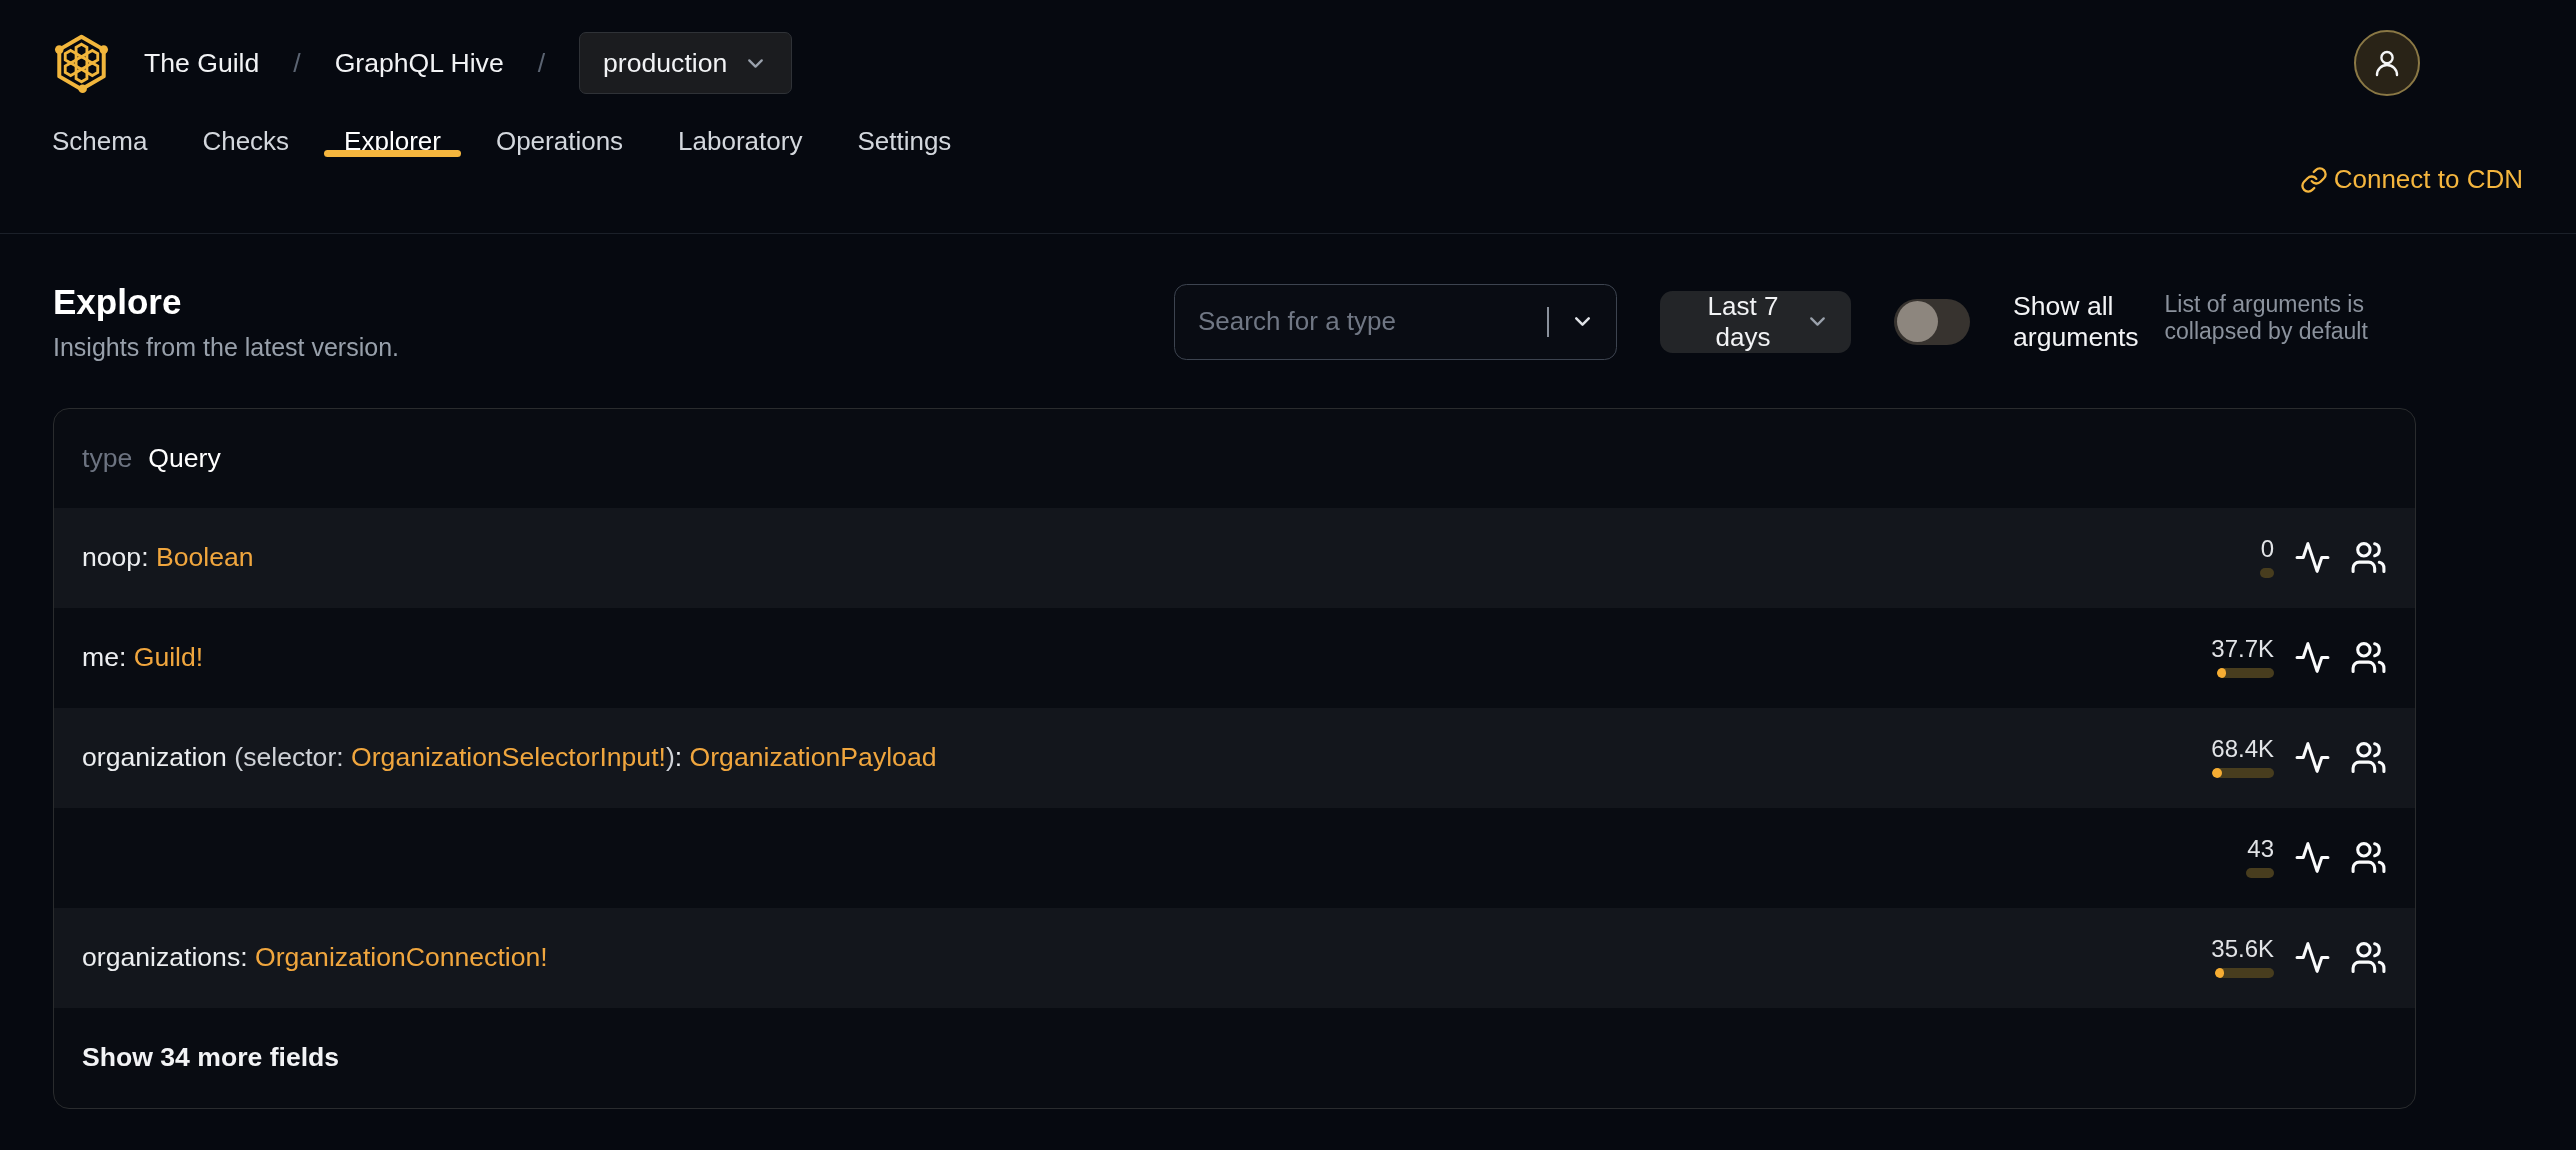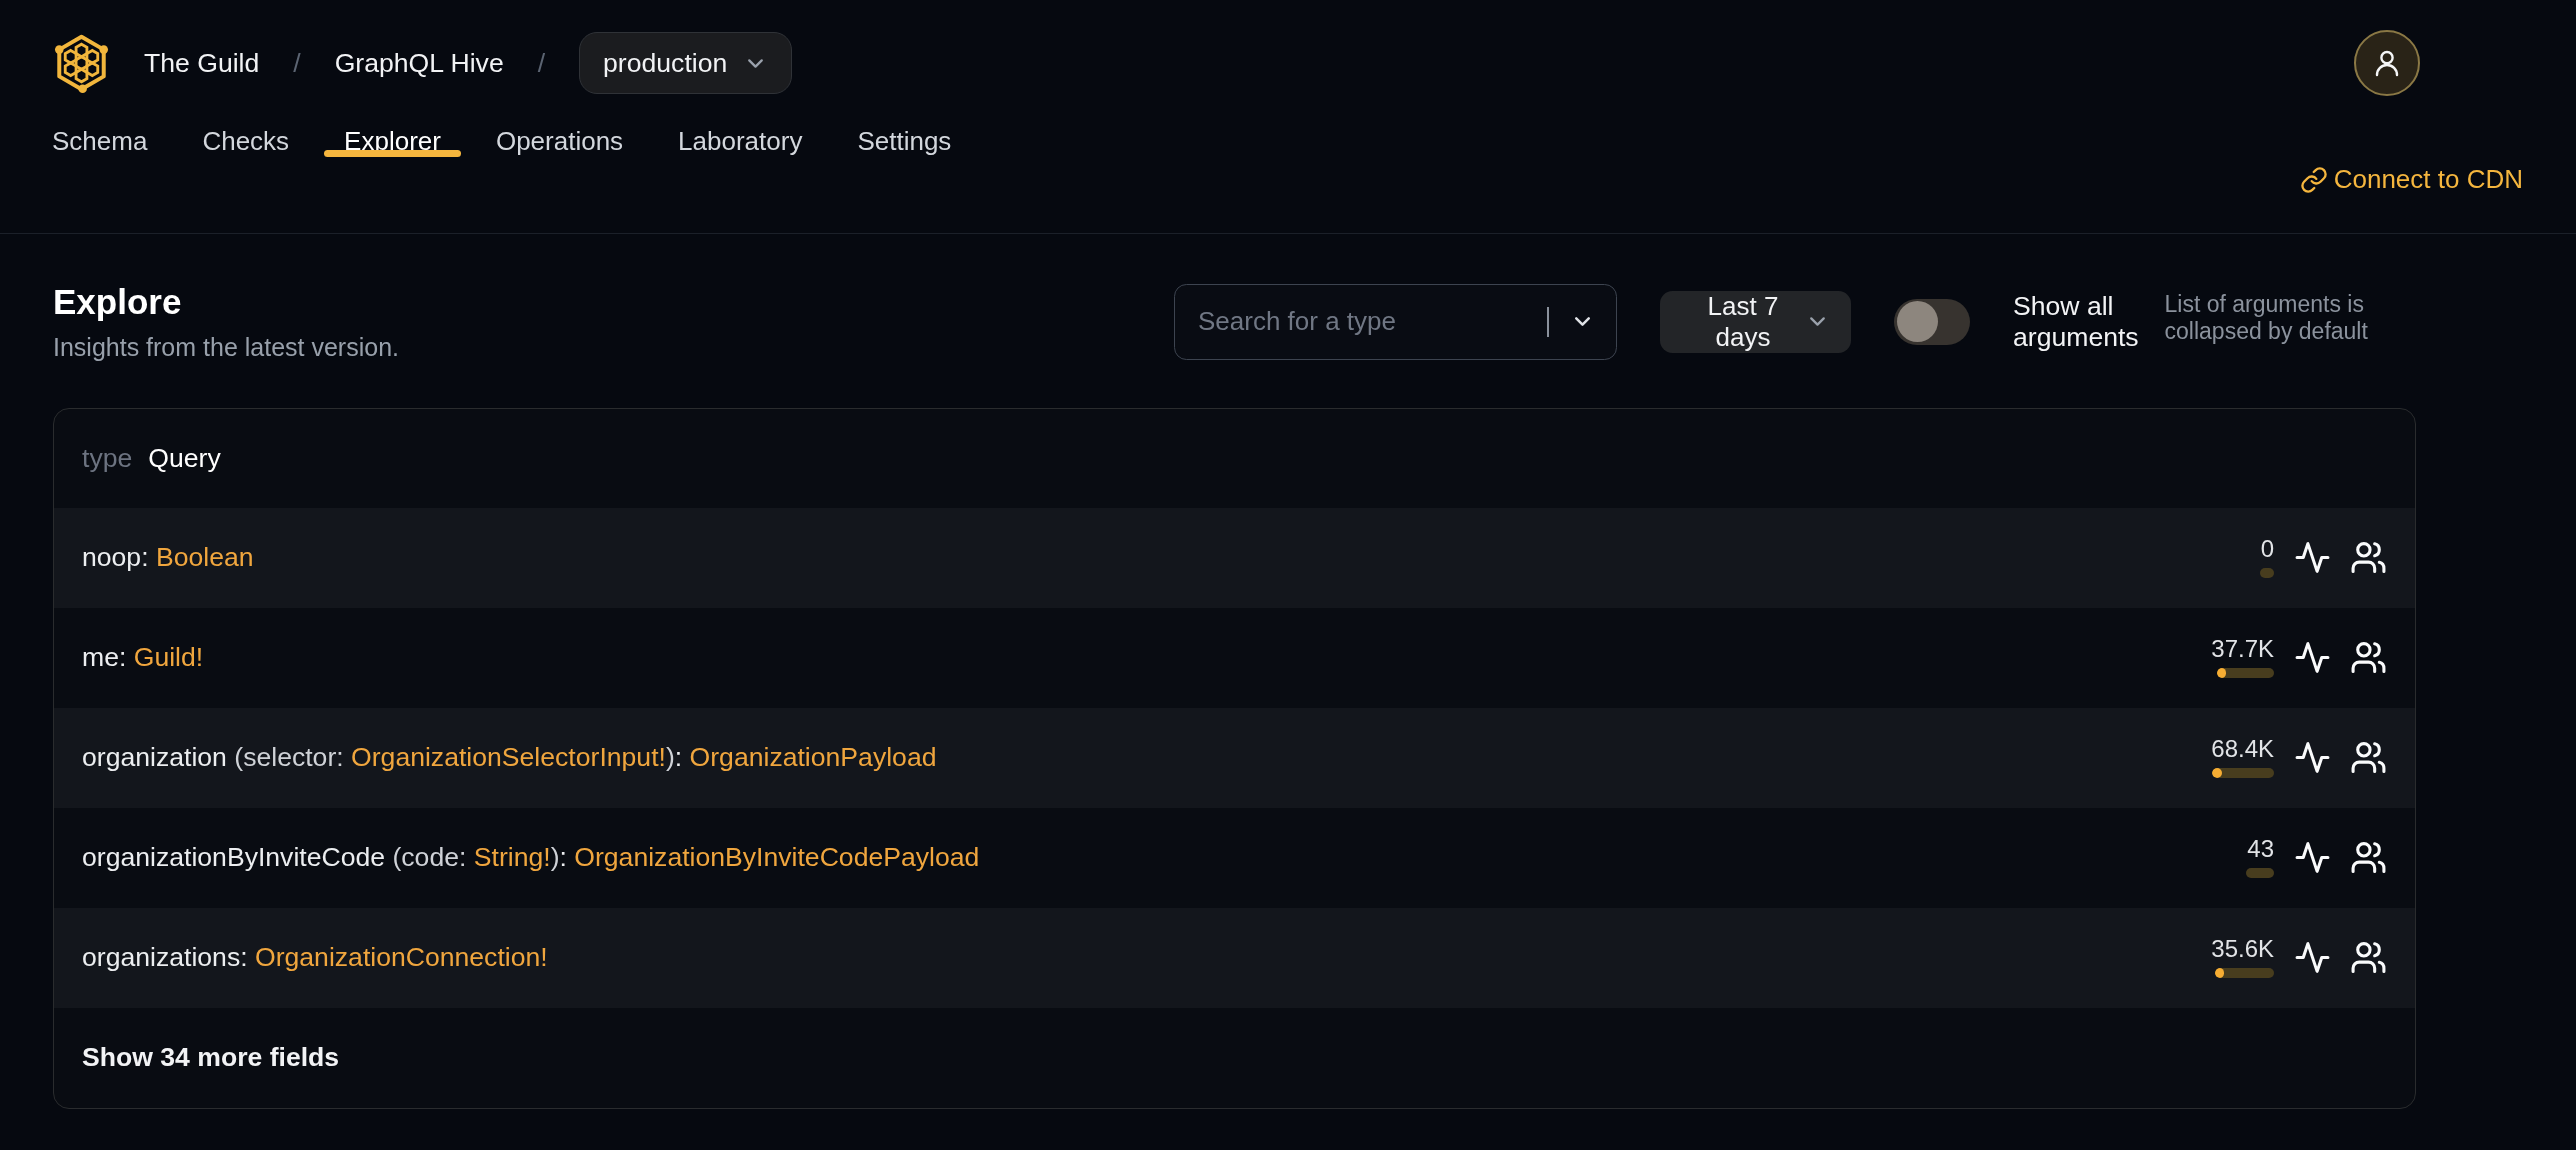--- a/index.html
+++ b/index.html
@@ -4,21 +4,21 @@
 <style>
   html,body{margin:0;padding:0;background:#060910;}
   *{box-sizing:border-box;font-family:"Liberation Sans","DejaVu Sans",sans-serif;}
   .screen{position:relative;width:2576px;height:1151px;background:#060910;color:#eceef0;overflow:hidden;}
 
   
   .topbar{height:126px;display:flex;align-items:center;gap:34px;padding:0 156px 0 53px;}
   .logo{width:57px;height:60px;flex:none;cursor:pointer;}
   .crumb{font-size:26.6px;color:#f2f3f5;cursor:pointer;white-space:nowrap;}
   .crumb-sep{font-size:26.6px;color:#5b6472;}
-  .env-btn{display:flex;align-items:center;gap:16px;height:62px;padding:0 23px;border-radius:18px;
+  .env-btn{display:flex;align-items:center;gap:16px;height:62px;padding:0 23px;border-radius:7px;
            background:#1b1c1f;border:0.9px solid #2f3237;color:#f2f3f5;font-size:26.6px;cursor:pointer;}
   .chev{width:25px;height:25px;flex:none;}
   .avatar{margin-left:auto;width:66px;height:66px;border-radius:50%;background:#292317;
           border:2.7px solid #8a7845;display:flex;align-items:center;justify-content:center;cursor:pointer;}
   .avatar svg{width:32px;height:32px;}
 
   
   .tabbar{display:flex;align-items:stretch;height:108px;border-bottom:1.8px solid #1b2029;padding:0 53px 0 28px;}
   .tabs{display:flex;align-items:flex-start;gap:7px;}
   .tab{position:relative;display:flex;align-items:center;padding:0 24px;font-size:26px;color:#d3d7dd;
@@ -234,21 +234,20 @@
               <svg viewBox="0 0 24 24" fill="none" stroke="#fafbfc" stroke-width="2" stroke-linecap="round" stroke-linejoin="round">
                 <path d="M16 21v-2a4 4 0 0 0-4-4H6a4 4 0 0 0-4 4v2"></path>
                 <circle cx="9" cy="7" r="4"></circle>
                 <path d="M22 21v-2a4 4 0 0 0-3-3.87"></path>
                 <path d="M16 3.13a4 4 0 0 1 0 7.75"></path>
               </svg>
             </button>
           </div>
         </div>
         <div class="frow">
-          <span class="fsig"><span>organizationByInviteCode</span><span class="dim"> (</span><span class="dim">code: </span><span class="tlink">String!</span><span class="dim">)</span><span>: </span><span class="tlink">OrganizationByInviteCodePayload</span></span>
           <div class="metrics">
             <div class="valblock">
               <span class="count">43</span>
               <div class="bar" style="width: 28px;">
                 <div class="fill" style="width: 0%;"></div>
               </div>
             </div>
             <button class="micon">
               <svg viewBox="0 0 24 24" fill="none" stroke="#fafbfc" stroke-width="2" stroke-linecap="round" stroke-linejoin="round">
                 <path d="M22 12h-4l-3 9L9 3l-3 9H2"></path>

